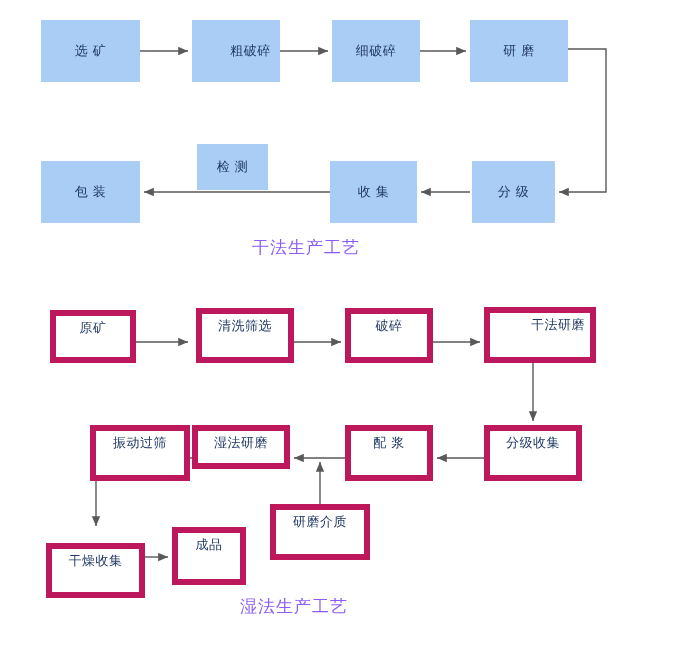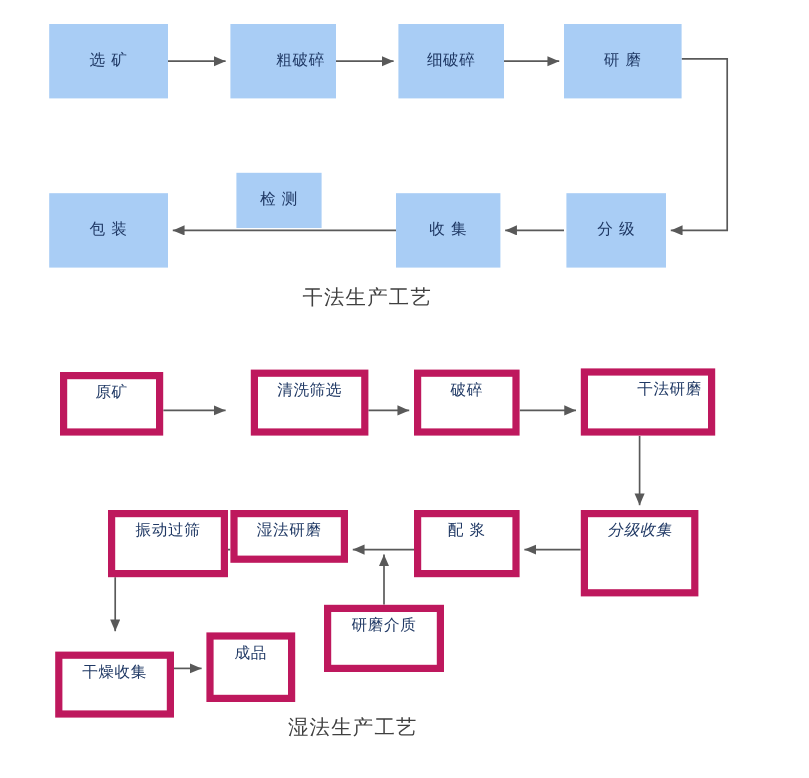--- a/index.html
+++ b/index.html
@@ -38,21 +38,21 @@
   .node.outlined {
     background: #ffffff;
     border: 6px solid #be185d;
     display: flex;
     align-items: flex-start;
     justify-content: center;
     padding-top: 5px;
   }
   .caption {
     position: absolute;
-    color: #404040;
+    color: #8b5cf6;
     font-size: 17px;
     letter-spacing: 1px;
     white-space: nowrap;
   }
   svg.edges {
     position: absolute;
     left: 0;
     top: 0;
     width: 674px;
     height: 648px;
@@ -108,27 +108,27 @@
   <div class="node filled" style="left:330px; top:161px; width:87px;  height:62px;">收 集</div>
 
   <div class="node filled" style="left:197px; top:144px; width:71px;  height:46px;">检 测</div>
 
   <div class="node filled" style="left:41px;  top:161px; width:99px;  height:62px;">包 装</div>
 
   <div class="caption" style="left:252px; top:236px;">干法生产工艺</div>
 
   <div class="node outlined" style="left:50px;  top:310px; width:86px;  height:53px;">原矿</div>
 
-  <div class="node outlined" style="left:209px; top:308px; width:98px;  height:55px;">清洗筛选</div>
+  <div class="node outlined" style="left:196px; top:308px; width:98px;  height:55px;">清洗筛选</div>
 
   <div class="node outlined" style="left:345px; top:308px; width:88px;  height:55px;">破碎</div>
 
   <div class="node outlined" style="left:484px; top:307px; width:112px; height:56px;padding-left:36px;">干法研磨</div>
 
-  <div class="node outlined" style="left:484px; top:425px; width:98px;  height:72px;font-style:italic;">分级收集</div>
+  <div class="node outlined" style="left:484px; top:425px; width:98px;  height:56px;">分级收集</div>
 
   <div class="node outlined" style="left:345px; top:425px; width:88px;  height:56px;">配 浆</div>
 
   <div class="node outlined" style="left:192px; top:425px; width:98px;  height:44px;">湿法研磨</div>
 
   <div class="node outlined" style="left:50px;  top:425px; width:100px; height:56px;margin-left:40px;">振动过筛</div>
 
   <div class="node outlined" style="left:46px;  top:530px; width:99px;  height:55px;margin-top:13px;">干燥收集</div>
 
   <div class="node outlined" style="left:172px; top:527px; width:74px;  height:58px;">成品</div>

